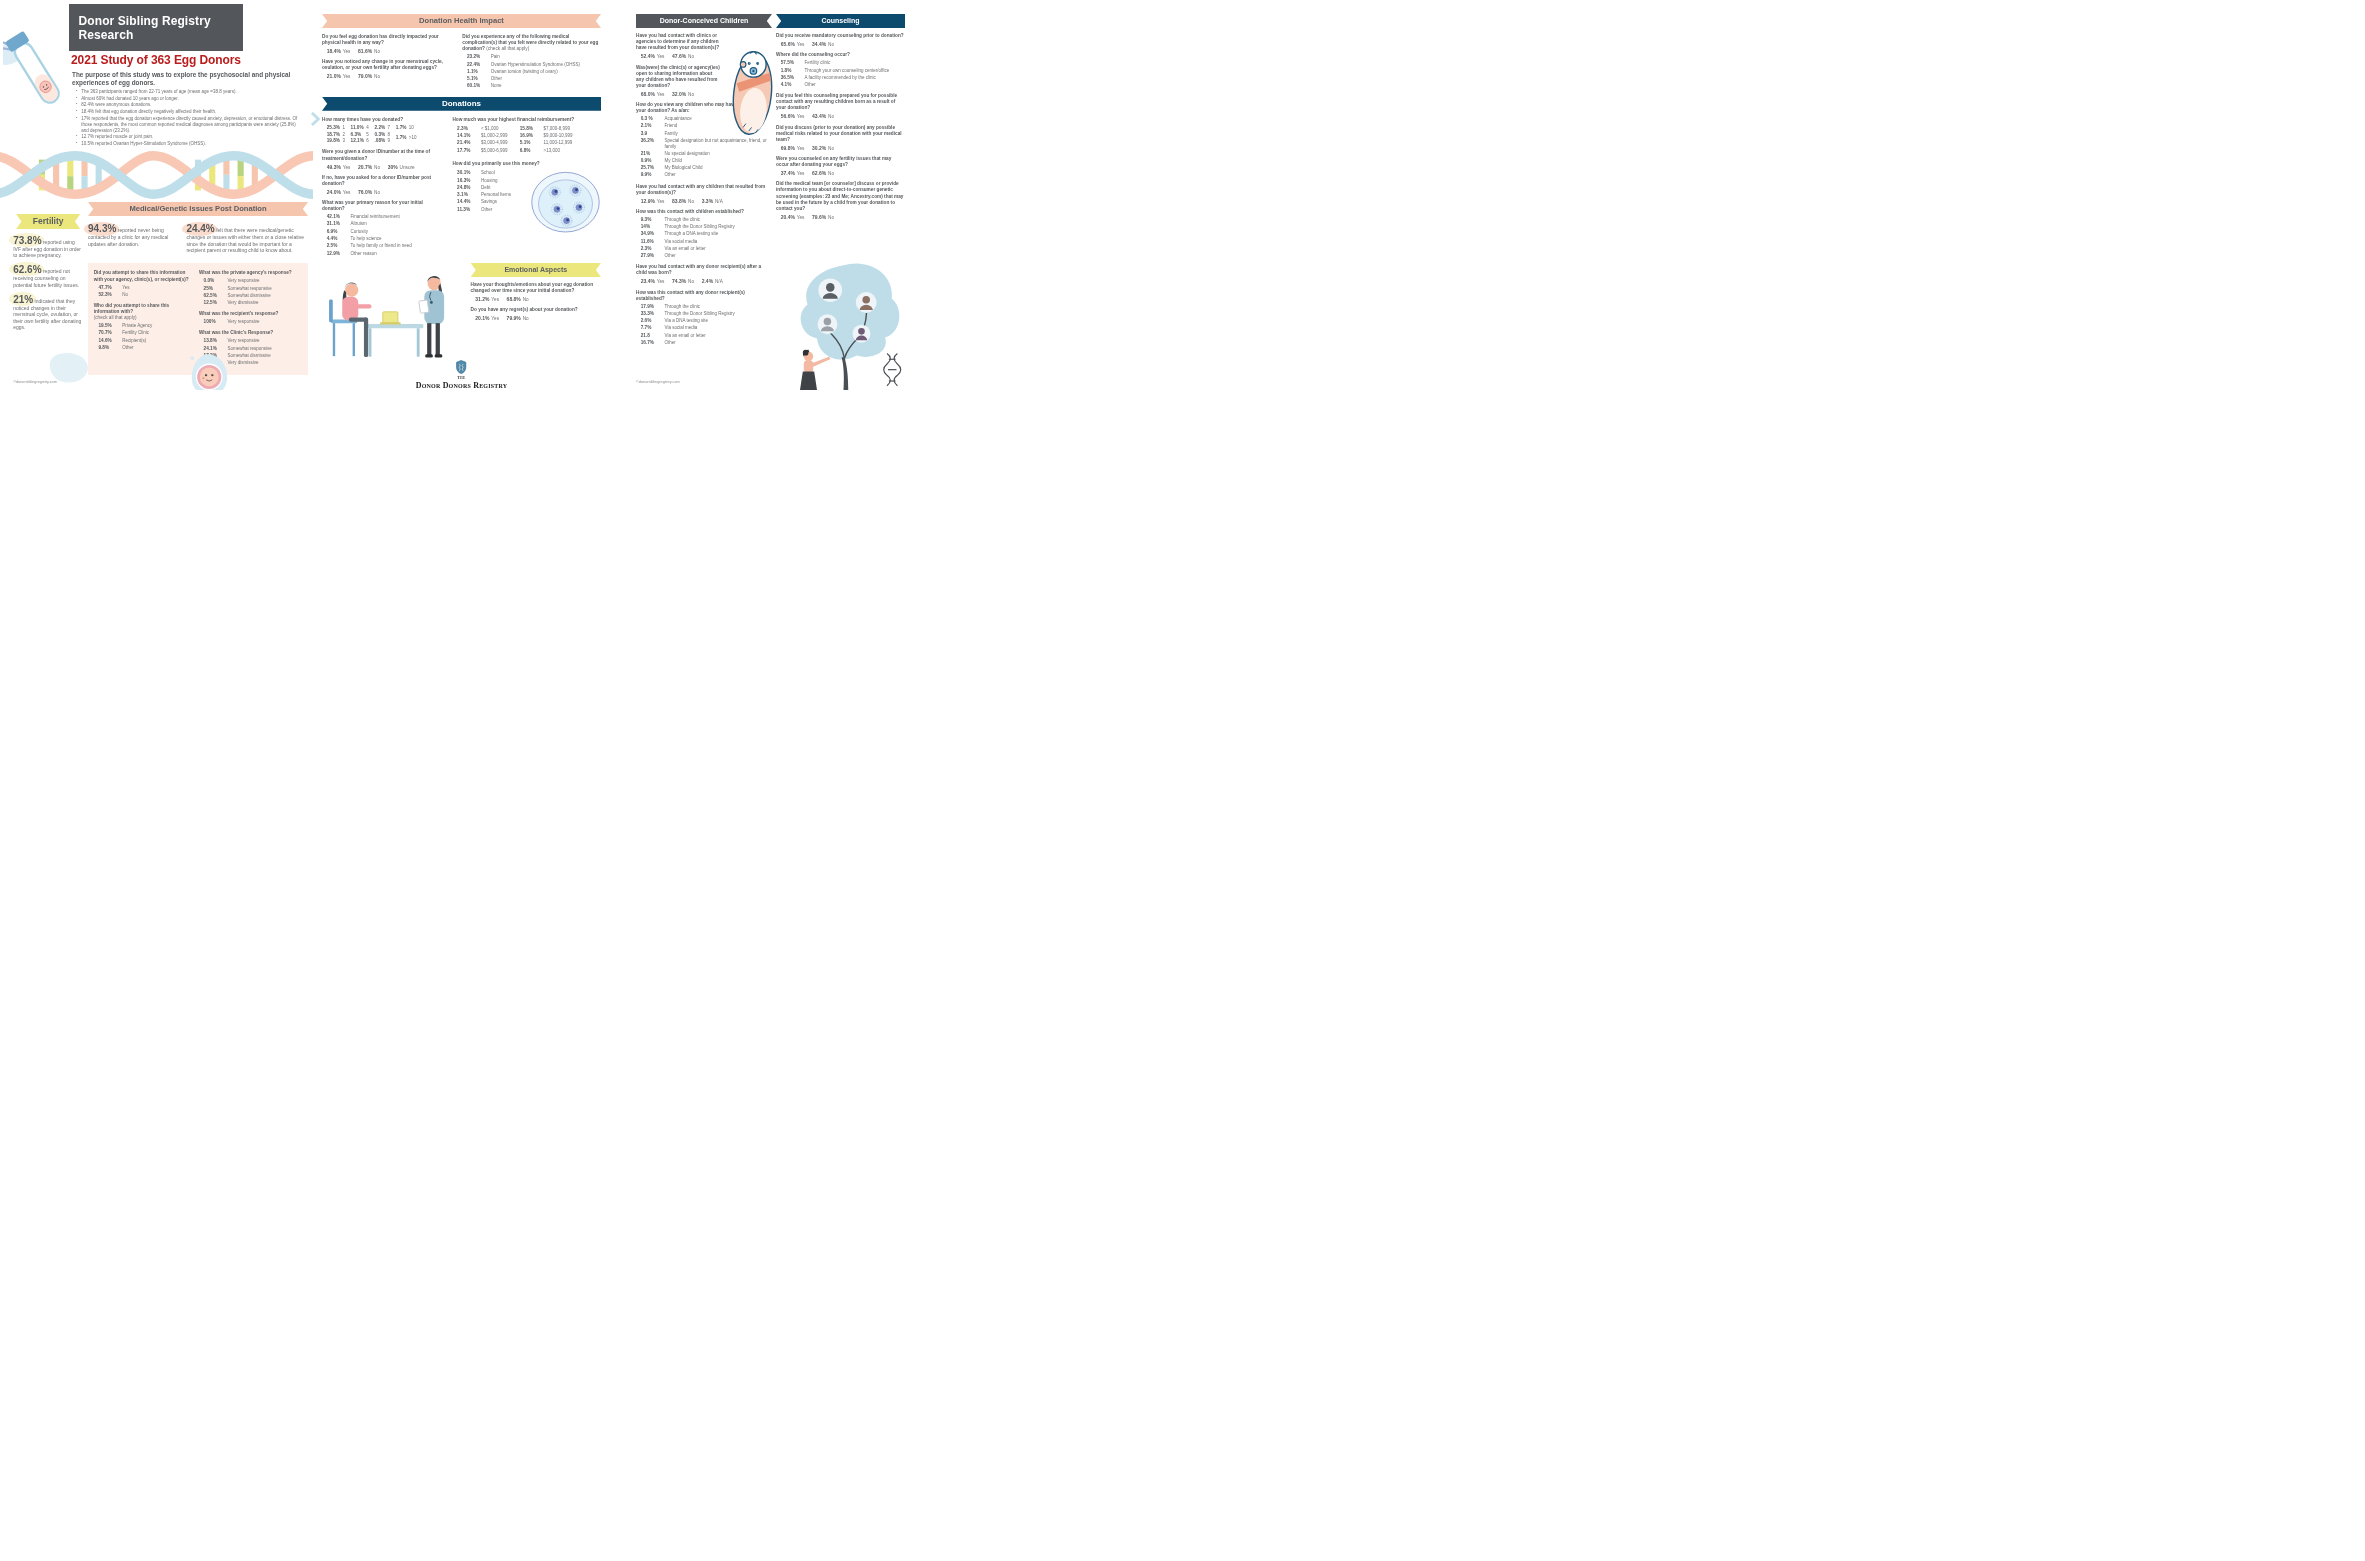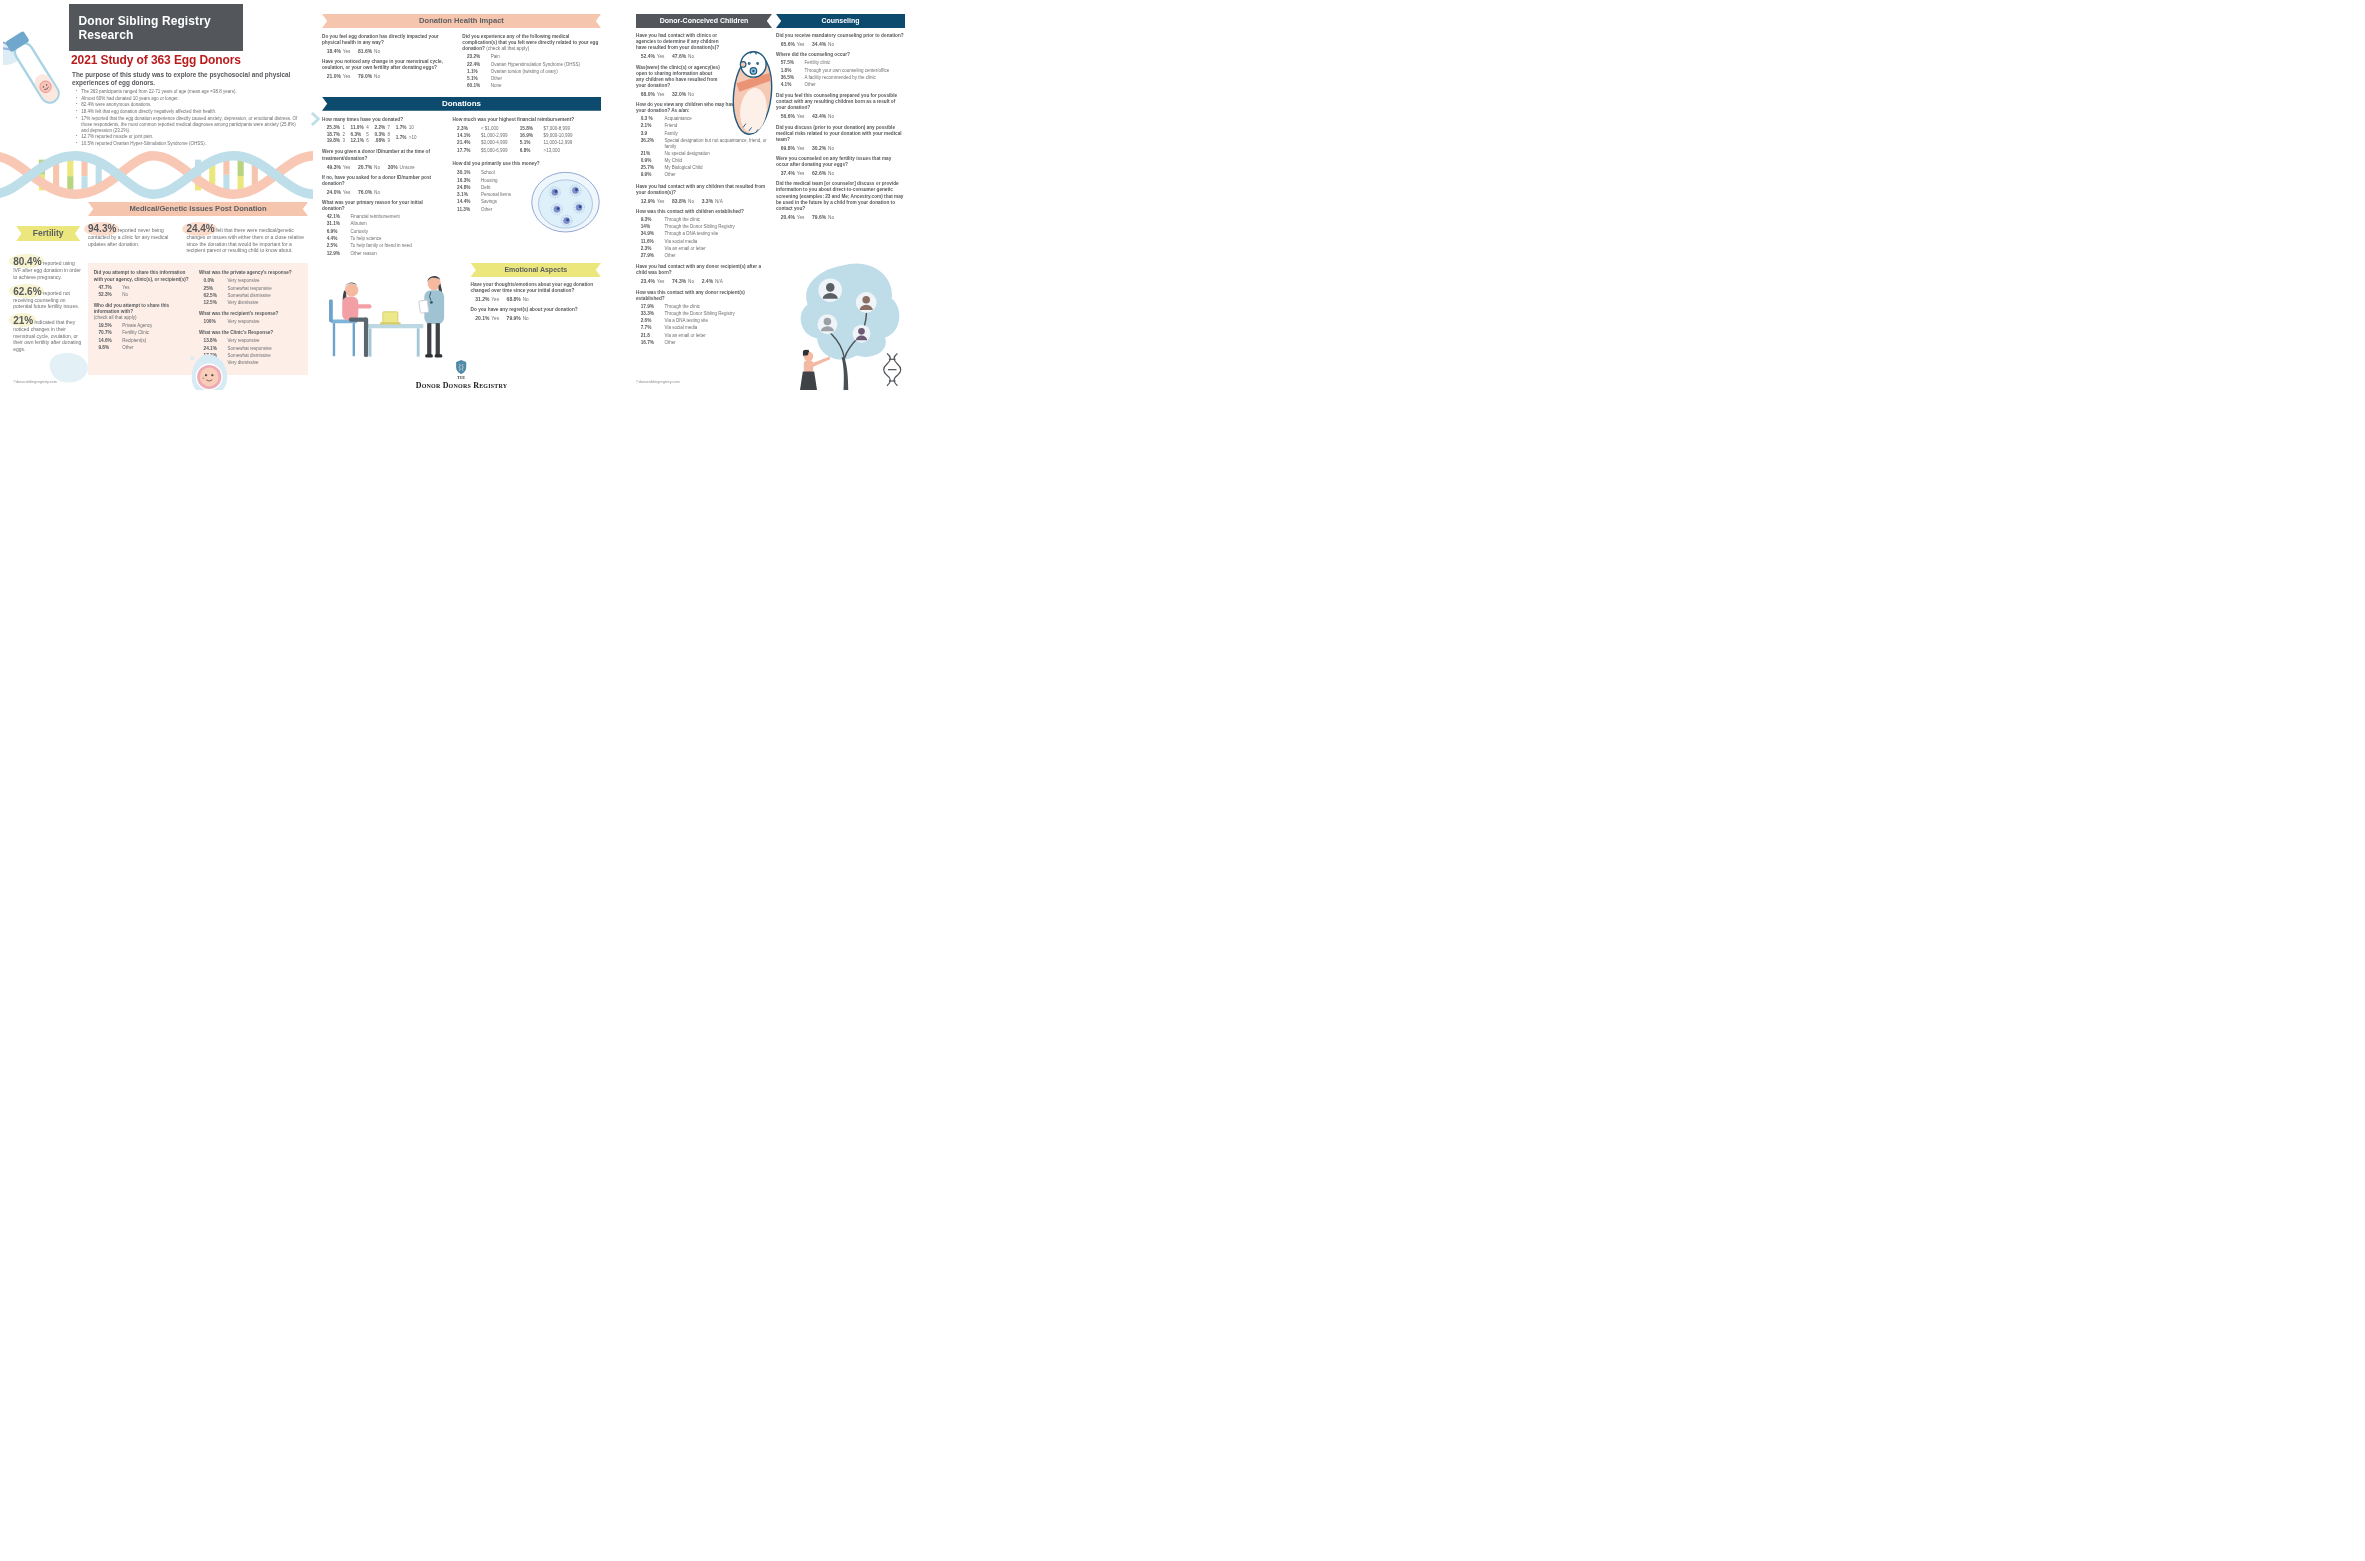--- a/index.html
+++ b/index.html
@@ -35,21 +35,21 @@
   .svg-abs{position:absolute;}
   
   .stat{position:relative;z-index:0;font-size:5px;line-height:1.3;color:#6d6e71;margin:6.6px 0;}
   .stat .val{position:relative;display:inline-block;font-size:10px;font-weight:700;color:#57595c;line-height:1;}
   .stat .val::before{content:"";position:absolute;left:-4.3px;top:-2.8px;width:calc(100% + 6.6px);height:14px;
                      border-radius:50%;z-index:-1;}
   .stat.ylw .val::before{background:#f8f3d0;}
   .stat.pnk .val::before{background:#fbdccc;}
   
   .fertility{position:absolute;left:13.2px;top:210px;width:70px;}
-  .fertility .ribbon{width:64px;height:15px;line-height:15px;font-size:8.5px;margin:16px auto;}
+  .fertility .ribbon{width:64px;height:15px;line-height:15px;font-size:8.5px;margin:4px auto;}
   .copyright{position:absolute;font-size:3.8px;color:#8c8e91;}
   
   .medical{position:absolute;left:88px;top:202px;width:220px;}
   .medical .stats-row{display:flex;gap:10.4px;margin-top:1.9px;}
   .medical .stats-row .stat.one{width:88px;}
   .medical .stats-row .stat.two{width:119px;}
   .pink-panel{position:relative;background:#fdefe8;margin-top:2.8px;padding:1.9px 5.7px 6.6px;
               display:grid;grid-template-columns:1fr 1.08fr;gap:0 9.5px;}
   
   .middle{position:absolute;left:322px;top:14px;width:279px;}
@@ -137,21 +137,21 @@
       <line x1="515" y1="70" x2="515" y2="100" stroke="#ebe77d" stroke-width="13"></line>
       <line x1="545" y1="35" x2="545" y2="100" stroke="#f6c5ae" stroke-width="13"></line>
     </g>
     <path d="M-10,27 C 50,27 90,108 165,108 C 240,108 280,27 330,27 C 390,27 430,108 500,108 C 570,108 610,27 670,27" fill="none" stroke="#f8c8b4" stroke-width="20" stroke-linecap="round"></path>
     <path d="M-10,108 C 50,108 90,27 165,27 C 240,27 280,108 330,108 C 390,108 430,27 500,27 C 570,27 610,108 670,108" fill="none" stroke="#bedee9" stroke-width="20" stroke-linecap="round"></path>
   </svg>
 
   <div class="fertility">
     <span class="ribbon rb-both r-yellow">Fertility</span>
     <div class="stat ylw">
-      <span class="val">80.4%</span>
+      <span class="val">73.8%</span>
       <span>reported using IVF after egg donation in order to achieve pregnancy.</span>
     </div>
     <div class="stat ylw">
       <span class="val">62.6%</span>
       <span>reported not receiving counseling on potential future fertility issues.</span>
     </div>
     <div class="stat ylw">
       <span class="val">21%</span>
       <span>indicated that they noticed changes in their menstrual cycle, ovulation, or their own fertility after donating eggs.</span>
     </div>

